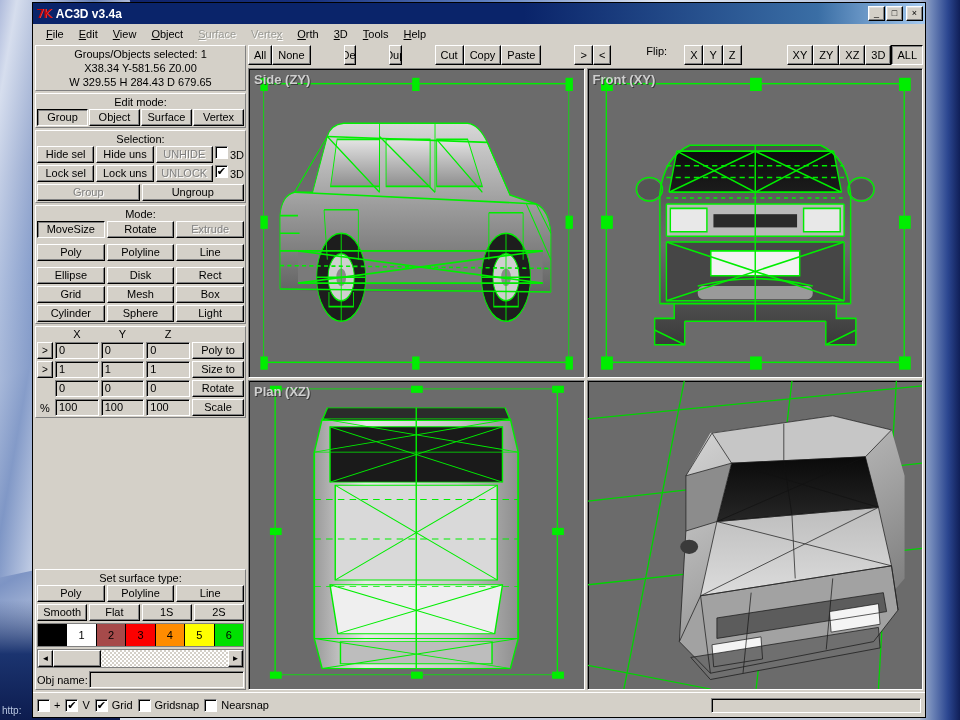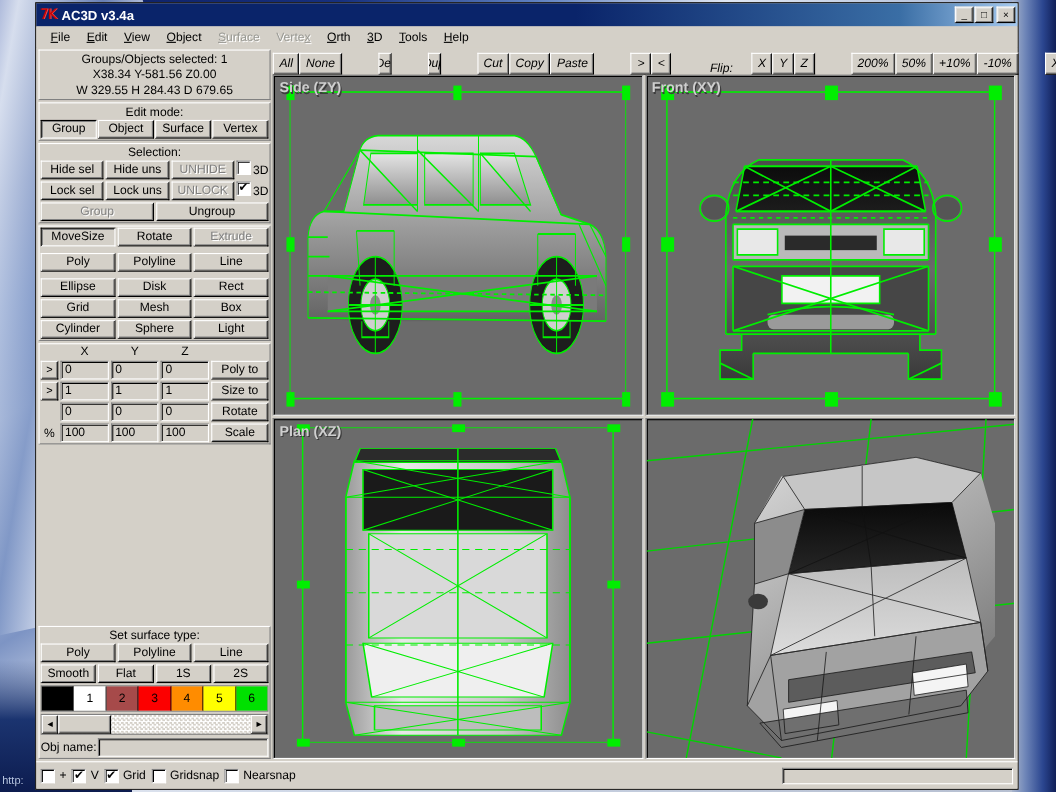--- a/index.html
+++ b/index.html
@@ -182,21 +182,21 @@
     border-top:1px solid #fff; border-left:1px solid #fff;
     border-right:1px solid #000; border-bottom:1px solid #000;
     box-shadow: inset -1px -1px 0 #808080; box-sizing:border-box;
   }
   #sb-track { flex:1; }
   #objname-row { display:flex; align-items:center; gap:1px; margin-top:3px; }
   #objname-row .lbl { font-size:11px; }
   
   #right { flex:1; display:flex; flex-direction:column; min-width:0;
            background:#d4d0c8; padding:2px 2px 0 0; box-sizing:border-box; }
-  #toolbar { display:flex; align-items:flex-end; height:23px; flex:0 0 23px; gap:12px;font-style:italic; }
+  #toolbar { display:flex; align-items:flex-start; height:23px; flex:0 0 23px; gap:12px; }
   #toolbar .btn { height:20px; padding:0 5px; }
   .tsep { width:9px; flex:0 0 9px; }
   .tgrp { display:flex; }
   .tgrp .btn { margin-right:0; border-right-width:1px; }
   #flip-label { font-size:11px; padding:0 5px 0 2px; }
   #tb-spacer { flex:1; }
   
   #viewports { flex:1; display:grid; grid-template-columns: 1fr 1fr;
                grid-template-rows: 1fr 1fr; gap:2px; min-height:0;
                background:#d4d0c8; padding-bottom:2px; box-sizing:border-box; }
@@ -292,20 +292,21 @@
           <div class="cbx">✔</div>
           <div style="display:flex;align-items:center;font-size:11px;">3D</div>
         </div>
         <div class="row">
           <div class="btn flex1 disabled">Group</div>
           <div class="btn flex1">Ungroup</div>
         </div>
       </div>
 
       <div class="grp">
+        <div class="caption">Mode:</div>
         <div class="row">
           <div class="btn flex1 active">MoveSize</div>
           <div class="btn flex1">Rotate</div>
           <div class="btn flex1 disabled">Extrude</div>
         </div>
         <div style="height:4px"></div>
         <div class="row">
           <div class="btn flex1">Poly</div>
           <div class="btn flex1">Polyline</div>
           <div class="btn flex1">Line</div>
@@ -435,26 +436,20 @@
           <div class="btn">&lt;</div>
         </div>
         <div class="tsep"></div>
         <div id="flip-label">Flip:</div>
         <div class="tgrp">
           <div class="btn">X</div>
           <div class="btn">Y</div>
           <div class="btn">Z</div>
         </div>
         <div class="tsep"></div>
-        <div class="tgrp">
-          <div class="btn">200%</div>
-          <div class="btn">50%</div>
-          <div class="btn">+10%</div>
-          <div class="btn">-10%</div>
-        </div>
         <div id="tb-spacer"></div>
         <div class="tgrp">
           <div class="btn">XY</div>
           <div class="btn">ZY</div>
           <div class="btn">XZ</div>
           <div class="btn">3D</div>
           <div class="btn active">ALL</div>
         </div>
       </div>
 

